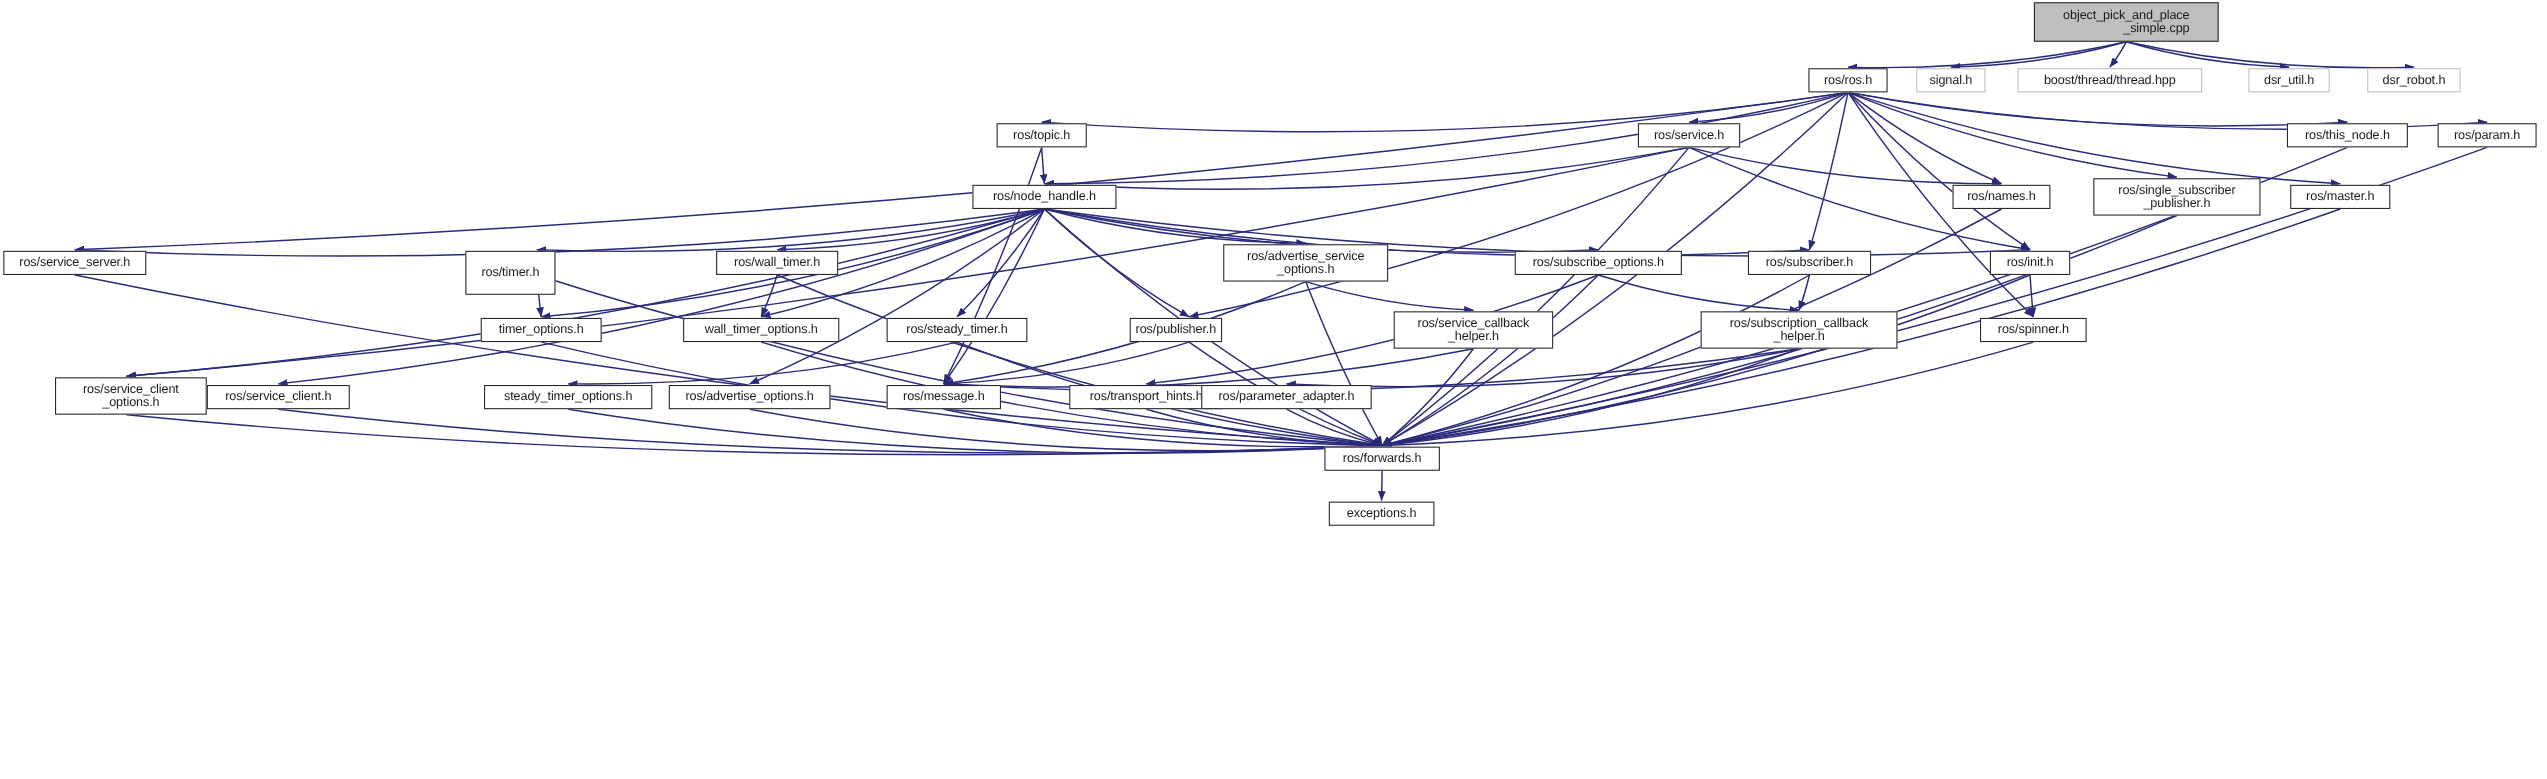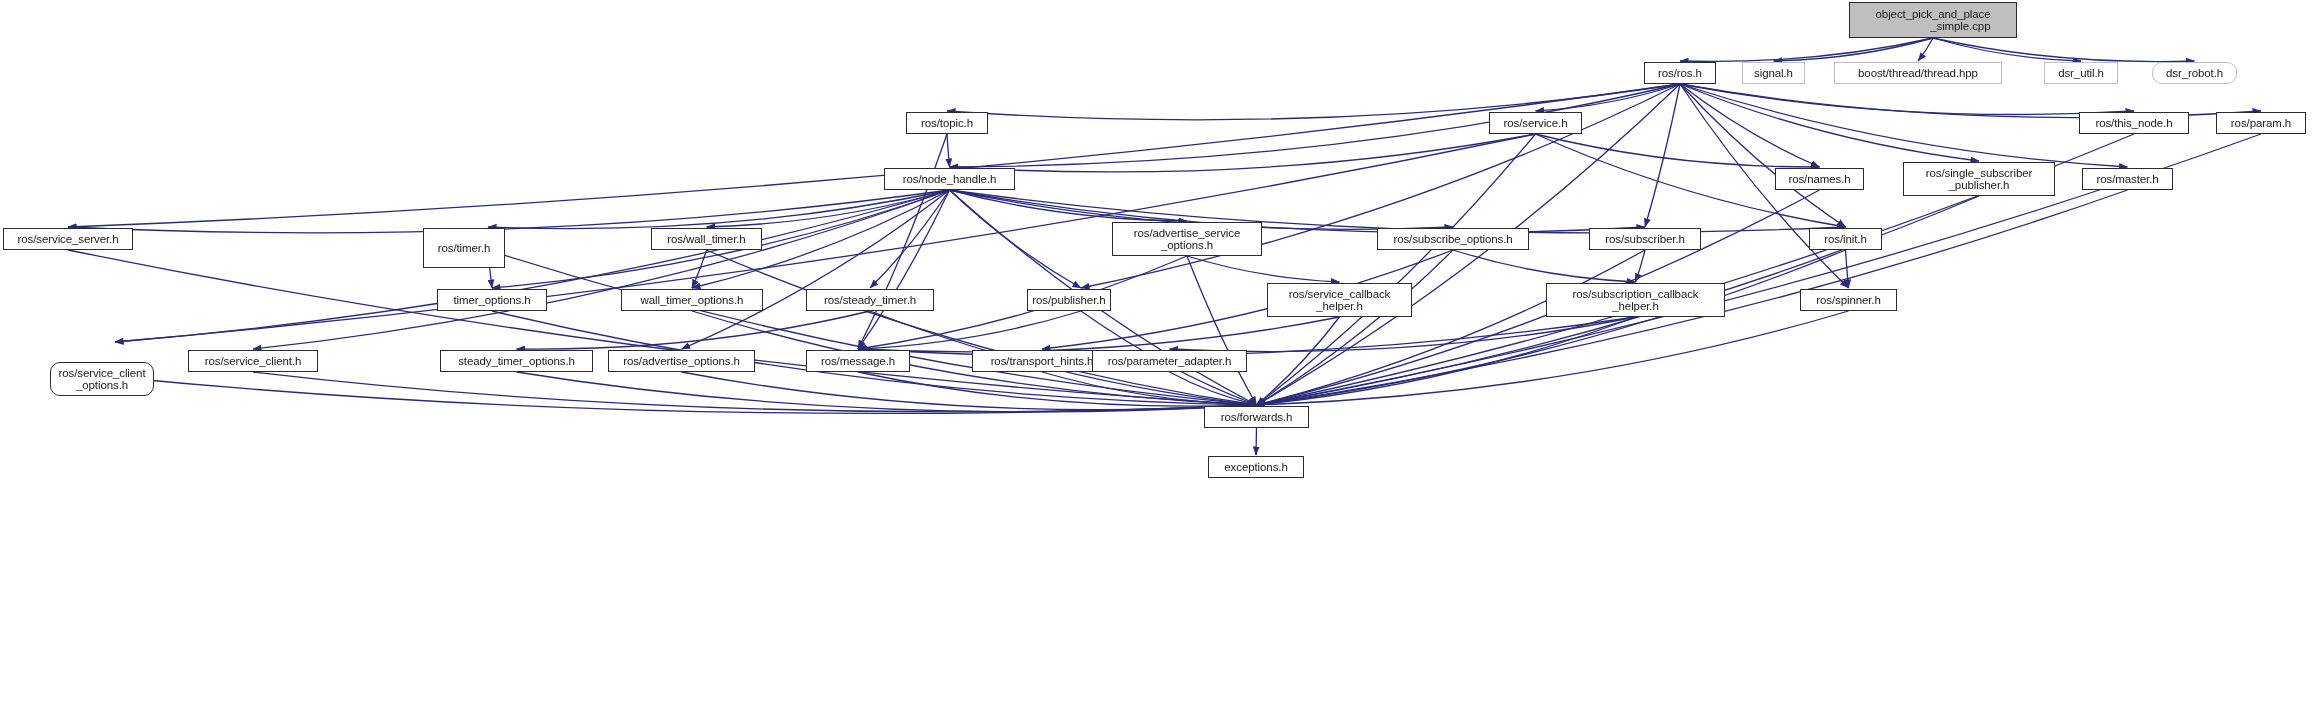--- a/index.html
+++ b/index.html
@@ -144,21 +144,21 @@
         <path d="M 1256.5 428 Q 1256.26375 443.1202777539669 1256 455" fill="none" stroke="#2a2a7a" stroke-width="1.3" marker-end="url(#arrowhead)"></path>
       </g>
   </svg>
   <div id="nodes-group">
       <div class="gnode root" style="left: 1849px; top: 2px; width: 168px; height: 36px; text-align: right;">object_pick_and_place
 _simple.cpp</div>
       <div class="gnode solid" style="left: 1644px; top: 62px; width: 72px; height: 22px;">ros/ros.h</div>
       <div class="gnode " style="left: 1742px; top: 62px; width: 63px; height: 22px;">signal.h</div>
       <div class="gnode " style="left: 1834px; top: 62px; width: 168px; height: 22px;">boost/thread/thread.hpp</div>
       <div class="gnode " style="left: 2044px; top: 62px; width: 74px; height: 22px;">dsr_util.h</div>
-      <div class="gnode " style="left: 2152px; top: 62px; width: 85px; height: 22px; border-radius: 10px;">dsr_robot.h</div>
+      <div class="gnode " style="left: 2152px; top: 62px; width: 85px; height: 22px;">dsr_robot.h</div>
       <div class="gnode solid" style="left: 906px; top: 112px; width: 82px; height: 22px;">ros/topic.h</div>
       <div class="gnode solid" style="left: 1489px; top: 112px; width: 93px; height: 22px;">ros/service.h</div>
       <div class="gnode solid" style="left: 2079px; top: 112px; width: 110px; height: 22px;">ros/this_node.h</div>
       <div class="gnode solid" style="left: 2216px; top: 112px; width: 90px; height: 22px;">ros/param.h</div>
       <div class="gnode solid" style="left: 884px; top: 168px; width: 131px; height: 22px;">ros/node_handle.h</div>
       <div class="gnode solid" style="left: 1775px; top: 168px; width: 89px; height: 22px;">ros/names.h</div>
       <div class="gnode solid" style="left: 1903px; top: 162px; width: 152px; height: 34px;">ros/single_subscriber
 _publisher.h</div>
       <div class="gnode solid" style="left: 2082px; top: 168px; width: 91px; height: 22px;">ros/master.h</div>
       <div class="gnode solid" style="left: 3px; top: 228px; width: 130px; height: 22px;">ros/service_server.h</div>
@@ -171,21 +171,21 @@
       <div class="gnode solid" style="left: 1809px; top: 228px; width: 73px; height: 22px;">ros/init.h</div>
       <div class="gnode solid" style="left: 437px; top: 289px; width: 110px; height: 22px;">timer_options.h</div>
       <div class="gnode solid" style="left: 621px; top: 289px; width: 142px; height: 22px;">wall_timer_options.h</div>
       <div class="gnode solid" style="left: 806px; top: 289px; width: 128px; height: 22px;">ros/steady_timer.h</div>
       <div class="gnode solid" style="left: 1027px; top: 289px; width: 84px; height: 22px;">ros/publisher.h</div>
       <div class="gnode solid" style="left: 1267px; top: 283px; width: 145px; height: 34px;">ros/service_callback
 _helper.h</div>
       <div class="gnode solid" style="left: 1546px; top: 283px; width: 179px; height: 34px;">ros/subscription_callback
 _helper.h</div>
       <div class="gnode solid" style="left: 1800px; top: 289px; width: 97px; height: 22px;">ros/spinner.h</div>
-      <div class="gnode solid" style="left: 50px; top: 362px; width: 104px; height: 34px; border-radius: 10px;">ros/service_client
+      <div class="gnode solid" style="left: 50px; top: 343px; width: 138px; height: 34px;">ros/service_client
 _options.h</div>
       <div class="gnode solid" style="left: 188px; top: 350px; width: 130px; height: 22px;">ros/service_client.h</div>
       <div class="gnode solid" style="left: 440px; top: 350px; width: 153px; height: 22px;">steady_timer_options.h</div>
       <div class="gnode solid" style="left: 608px; top: 350px; width: 147px; height: 22px;">ros/advertise_options.h</div>
       <div class="gnode solid" style="left: 806px; top: 350px; width: 104px; height: 22px;">ros/message.h</div>
       <div class="gnode solid" style="left: 972px; top: 350px; width: 140px; height: 22px;">ros/transport_hints.h</div>
       <div class="gnode solid" style="left: 1092px; top: 350px; width: 155px; height: 22px;">ros/parameter_adapter.h</div>
       <div class="gnode solid" style="left: 1204px; top: 406px; width: 105px; height: 22px;">ros/forwards.h</div>
       <div class="gnode solid" style="left: 1208px; top: 456px; width: 96px; height: 22px;">exceptions.h</div>
     </div>

